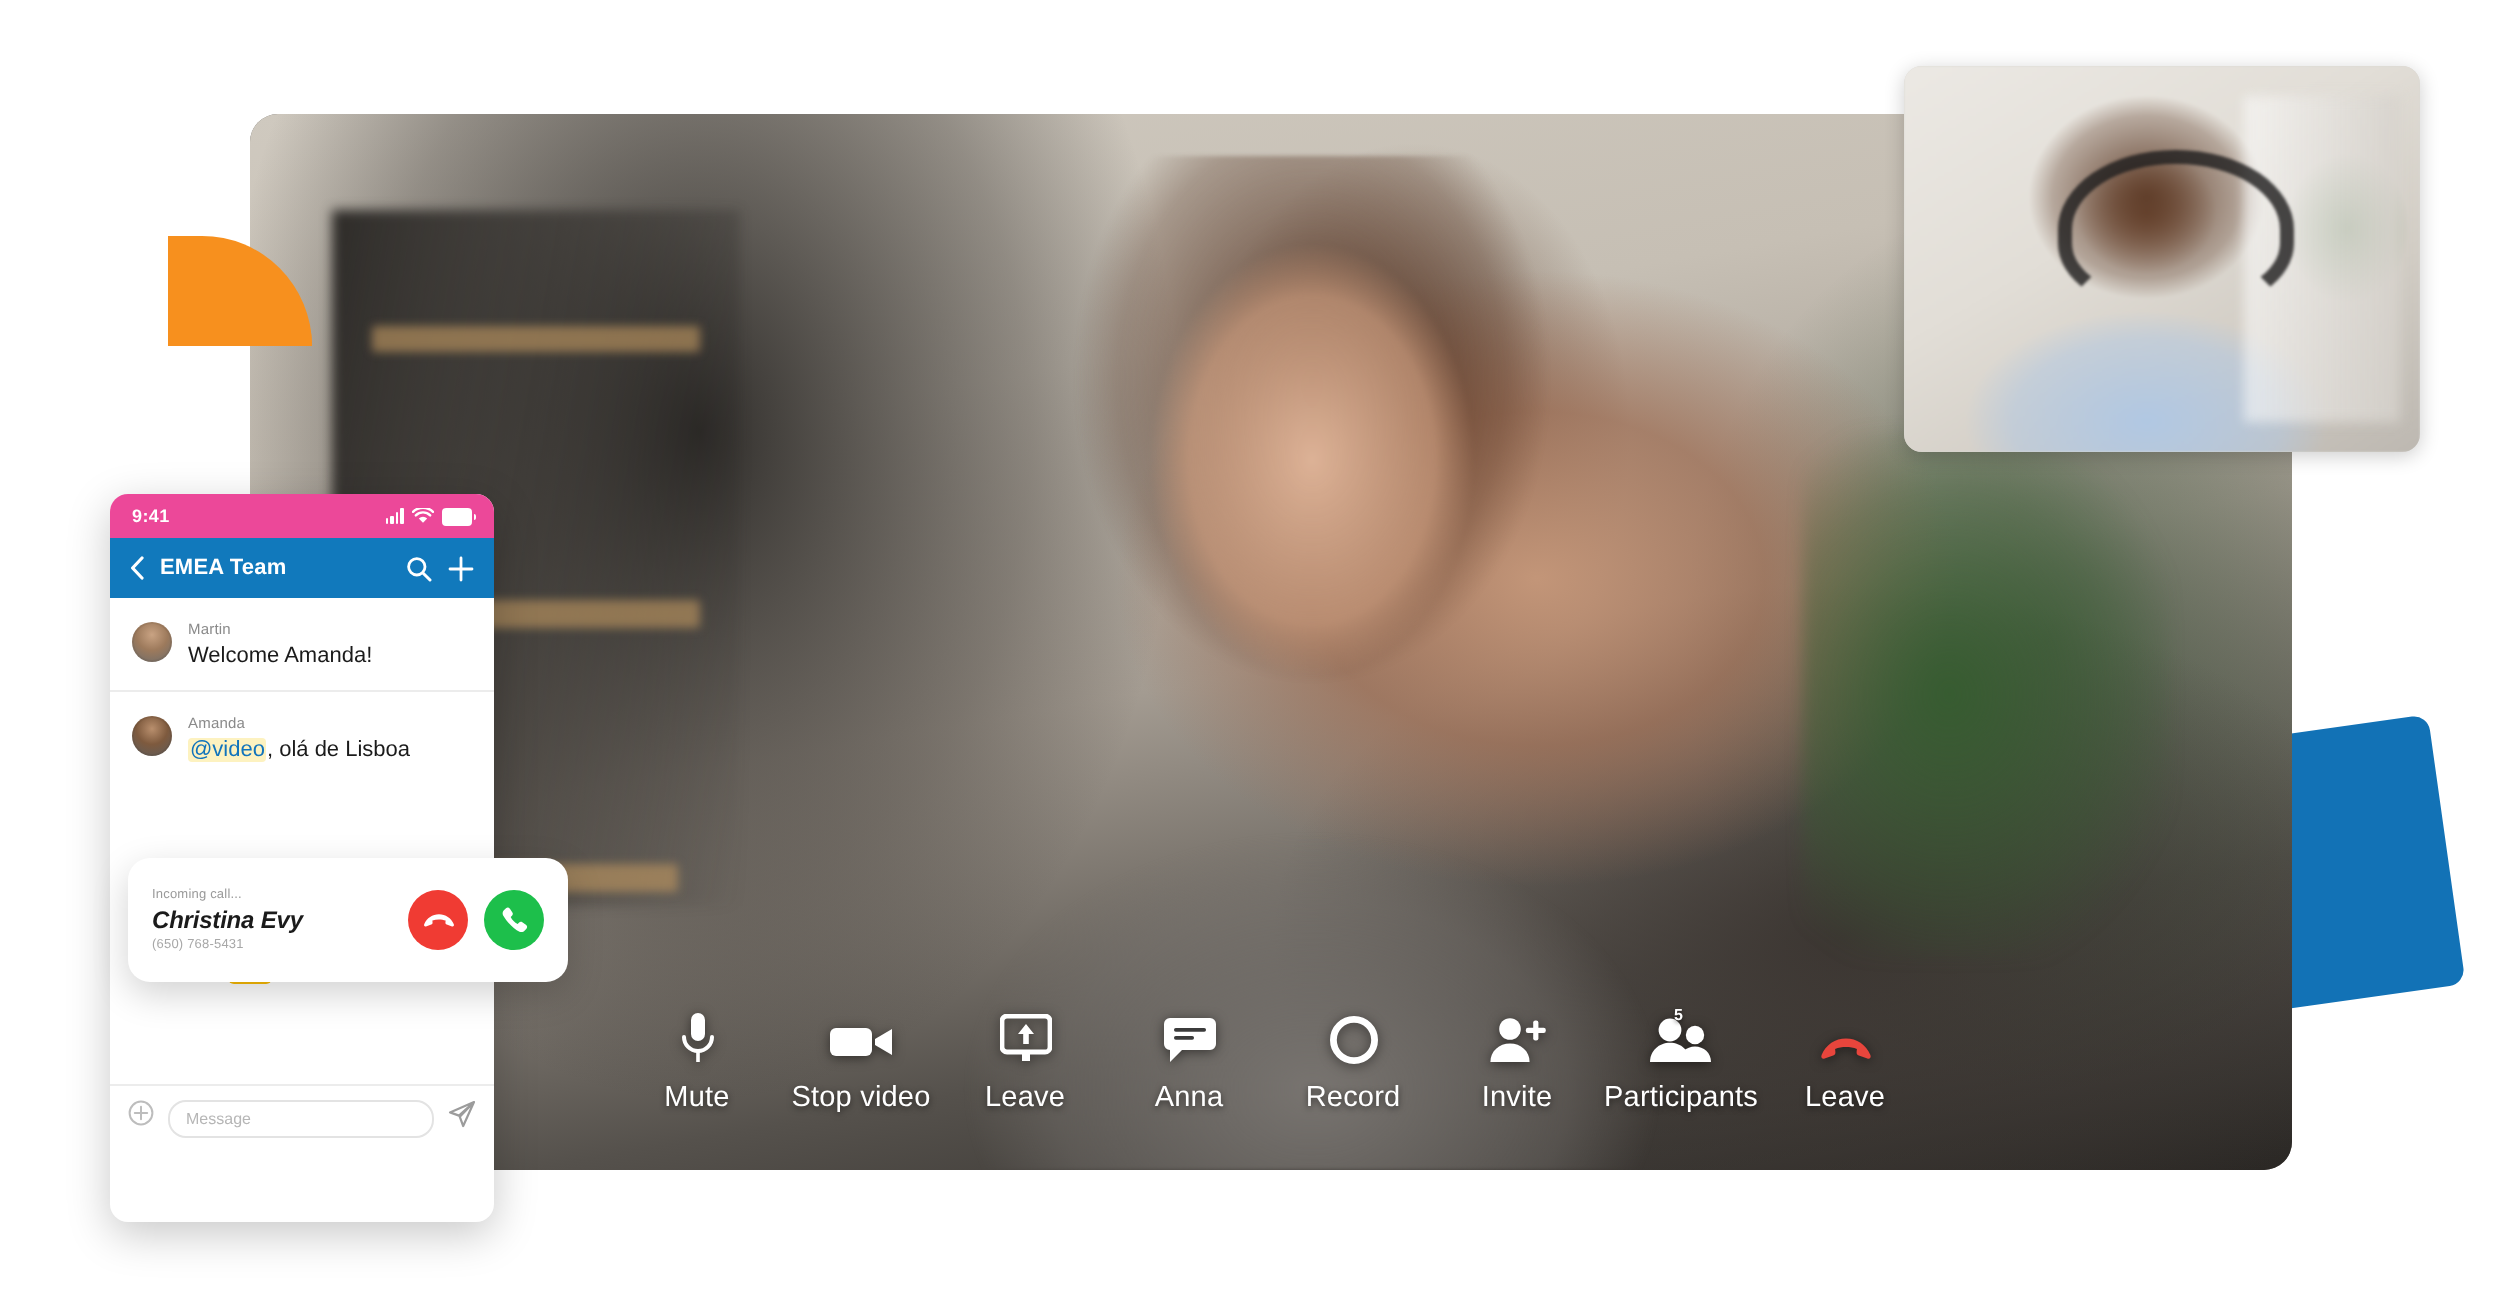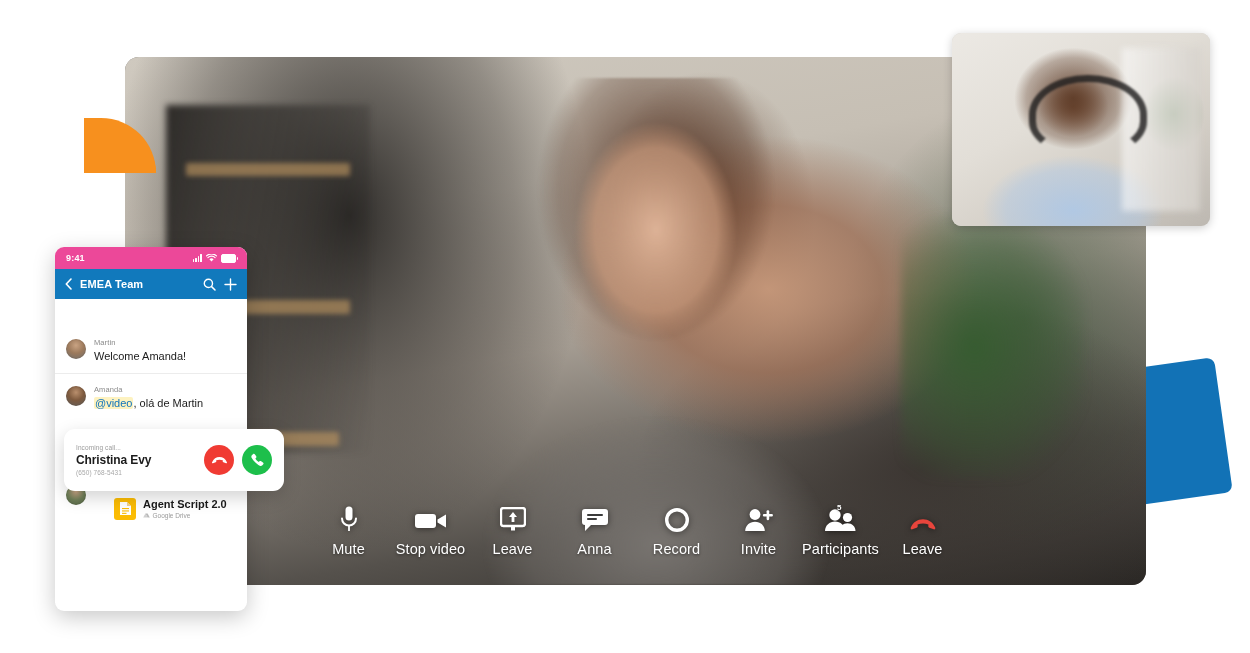--- a/index.html
+++ b/index.html
@@ -139,21 +139,21 @@
   .batt{width:13px;height:7px;border:1px solid #fff;border-radius:2px;position:relative;background:#fff;}
   .batt:after{content:"";position:absolute;right:-3px;top:2px;width:1.5px;height:3px;background:#fff;border-radius:0 1px 1px 0;}
 
   .ph-nav{
     height:30px;background:#1179BC;display:flex;align-items:center;
     padding:0 10px;color:#fff;gap:8px;
   }
   .ph-nav-title{font-size:11px;font-weight:bold;flex:1;letter-spacing:.1px;}
   .ph-nav .nic{cursor:pointer;display:flex;align-items:center;}
 
-  .ph-body{position:relative;height:276px;background:#fff;margin-top:28px;}
+  .ph-body{position:relative;height:276px;background:#fff;}
   .msg{display:flex;gap:8px;padding:11px 12px 9px 11px;}
   .msg + .msg{border-top:1px solid #ececec;}
   .avatar{
     width:20px;height:20px;border-radius:50%;flex:0 0 20px;margin-top:1px;
     background:radial-gradient(circle at 50% 32%, #c9a383 0%, #9d7a5c 46%, #6b6b6b 100%);
     box-shadow:inset 0 0 0 1px rgba(0,0,0,.05);
   }
   .avatar.a2{background:radial-gradient(circle at 50% 32%, #b98f6d 0%, #7e5a3e 46%, #5c5c5c 100%);}
   .avatar.a3{background:radial-gradient(circle at 50% 32%, #caa585 0%, #6f7f58 52%, #4e5e40 100%);}
   .msg-col{flex:1;min-width:0;}
@@ -181,21 +181,21 @@
 
   
   .call-card{
     position:absolute;left:64px;top:429px;width:196px;height:62px;
     background:#fff;border-radius:11px;z-index:12;
     box-shadow:0 6px 18px rgba(0,0,0,.18);
     display:flex;align-items:center;padding:0 12px;gap:8px;
   }
   .cc-txt{flex:1;min-width:0;}
   .cc-label{font-size:6.5px;color:#9a9a9a;letter-spacing:.1px;}
-  .cc-name{font-size:12px;color:#1b1b1b;font-weight:bold;margin:2px 0 2px;letter-spacing:-.1px;}
+  .cc-name{font-size:12px;color:#1b1b1b;font-weight:bold;margin:2px 0 2px;letter-spacing:-.1px;font-style:italic;}
   .cc-num{font-size:6.5px;color:#a8a8a8;letter-spacing:.1px;}
   .cc-btn{
     width:30px;height:30px;border-radius:50%;flex:0 0 30px;cursor:pointer;
     display:flex;align-items:center;justify-content:center;
   }
   .cc-decline{background:#F03B33;}
   .cc-accept{background:#1DBF4B;}
 </style>
 </head>
 <body>
@@ -357,21 +357,21 @@
       <span class="msg-col">
         <span class="msg-name" style="display:block">Martin</span>
         <span class="msg-text" style="display:block">Welcome Amanda!</span>
       </span>
     </div>
 
     <div class="msg">
       <span class="avatar a2"></span>
       <span class="msg-col">
         <span class="msg-name" style="display:block">Amanda</span>
-        <span class="msg-text" style="display:block"><span class="mention">@video</span><span>, olá de Martin</span></span>
+        <span class="msg-text" style="display:block"><span class="mention">@video</span><span>, olá de Lisboa</span></span>
       </span>
     </div>
 
     <div class="msg" style="padding-top:64px;border-top:none">
       <span class="avatar a3"></span>
       <span class="msg-col">
         <span class="msg-name" style="display:block">Anna</span>
         <span class="file-row">
           <span class="file-ic">
             <svg width="13" height="15" viewBox="0 0 13 15">
@@ -389,20 +389,36 @@
                   <path d="M2.4.4h2.2L6.8 4.4H4.6z" fill="#b9b9b9"></path>
                   <path d="M2.4.4 4.6 4.4H.2z" fill="#cfcfcf"></path>
                 </svg>
               <span>Google Drive</span>
             </span>
           </span>
         </span>
       </span>
     </div>
 
+    <div class="ph-input">
+      <span>
+        <svg width="13" height="13" viewBox="0 0 13 13">
+            <circle cx="6.5" cy="6.5" r="5.7" stroke="#bdbdbd" stroke-width="1" fill="none"></circle>
+            <path d="M6.5 3.4v6.2M3.4 6.5h6.2" stroke="#bdbdbd" stroke-width="1" stroke-linecap="round"></path>
+          </svg>
+      </span>
+      <span class="in-field">
+        <span class="in-ph">Message</span>
+      </span>
+      <span>
+        <svg width="14" height="14" viewBox="0 0 14 14">
+            <path d="M13 1 1 6.2l4.5 1.6L13 1zM5.9 8.4 7.6 13 13 1z" fill="none" stroke="#9c9c9c" stroke-width="1.1" stroke-linejoin="round"></path>
+          </svg>
+      </span>
+    </div>
 
   </div>
 </div>
 
 <div class="call-card">
   <span class="cc-txt">
     <span class="cc-label" style="display:block">Incoming call...</span>
     <span class="cc-name" style="display:block">Christina Evy</span>
     <span class="cc-num" style="display:block">(650) 768-5431</span>
   </span>

